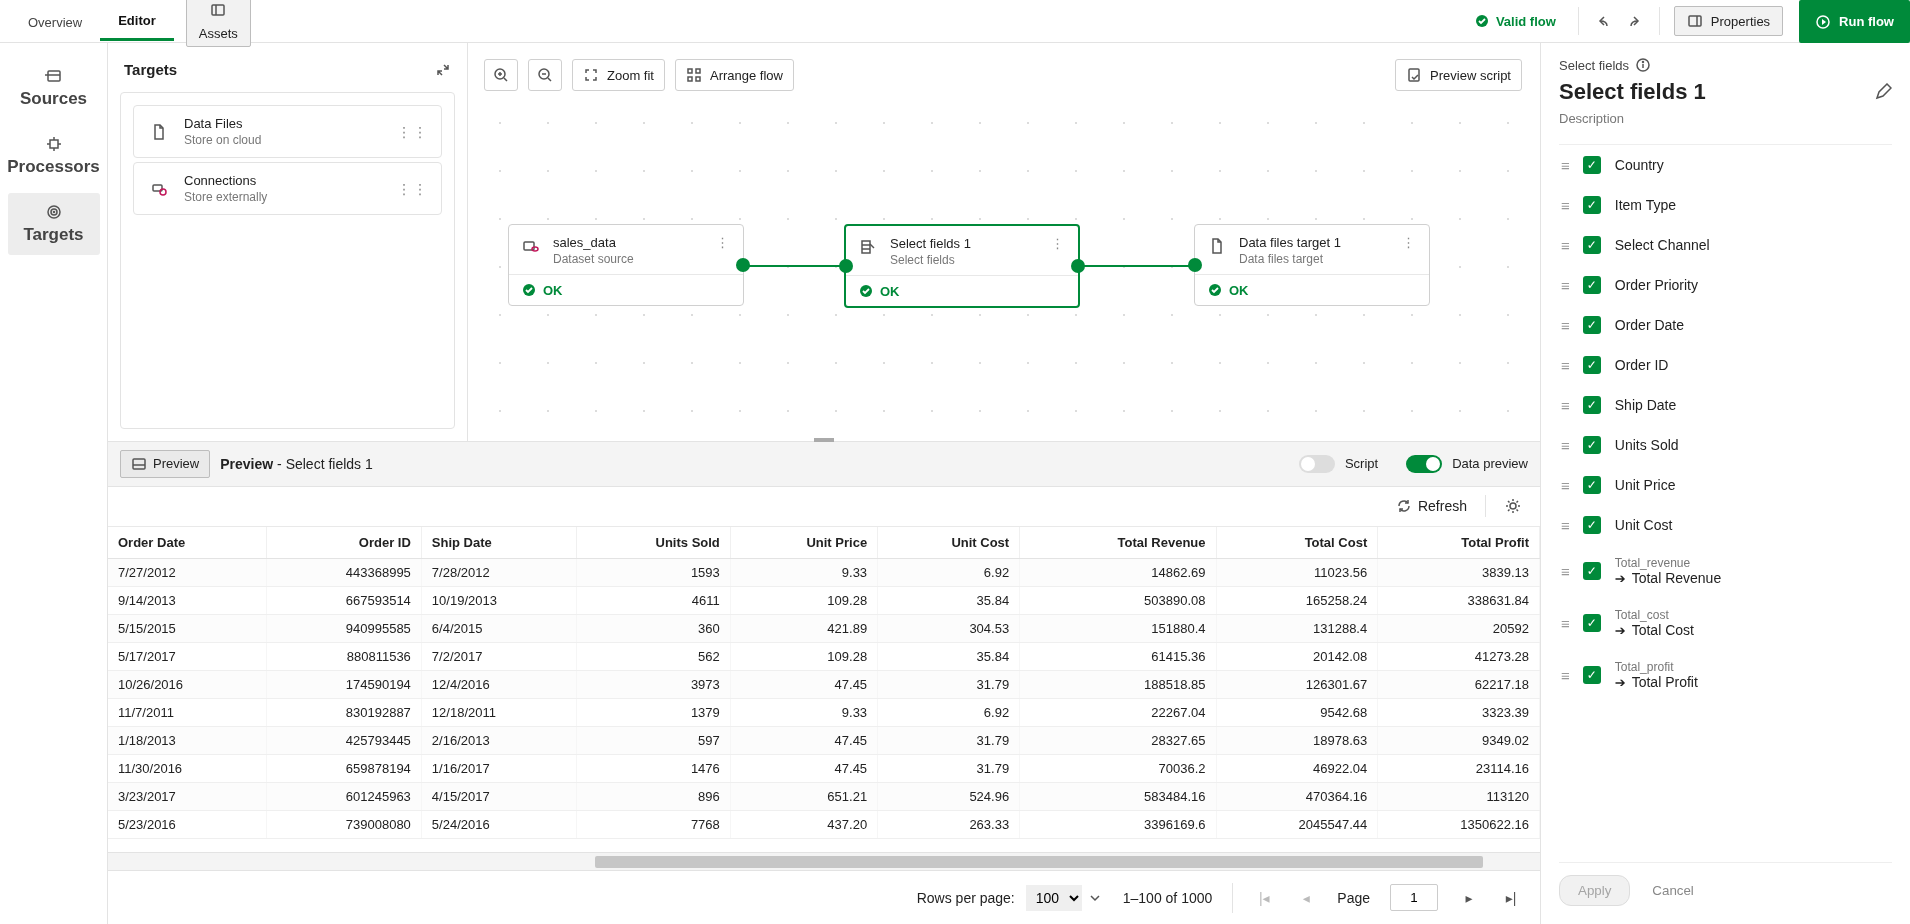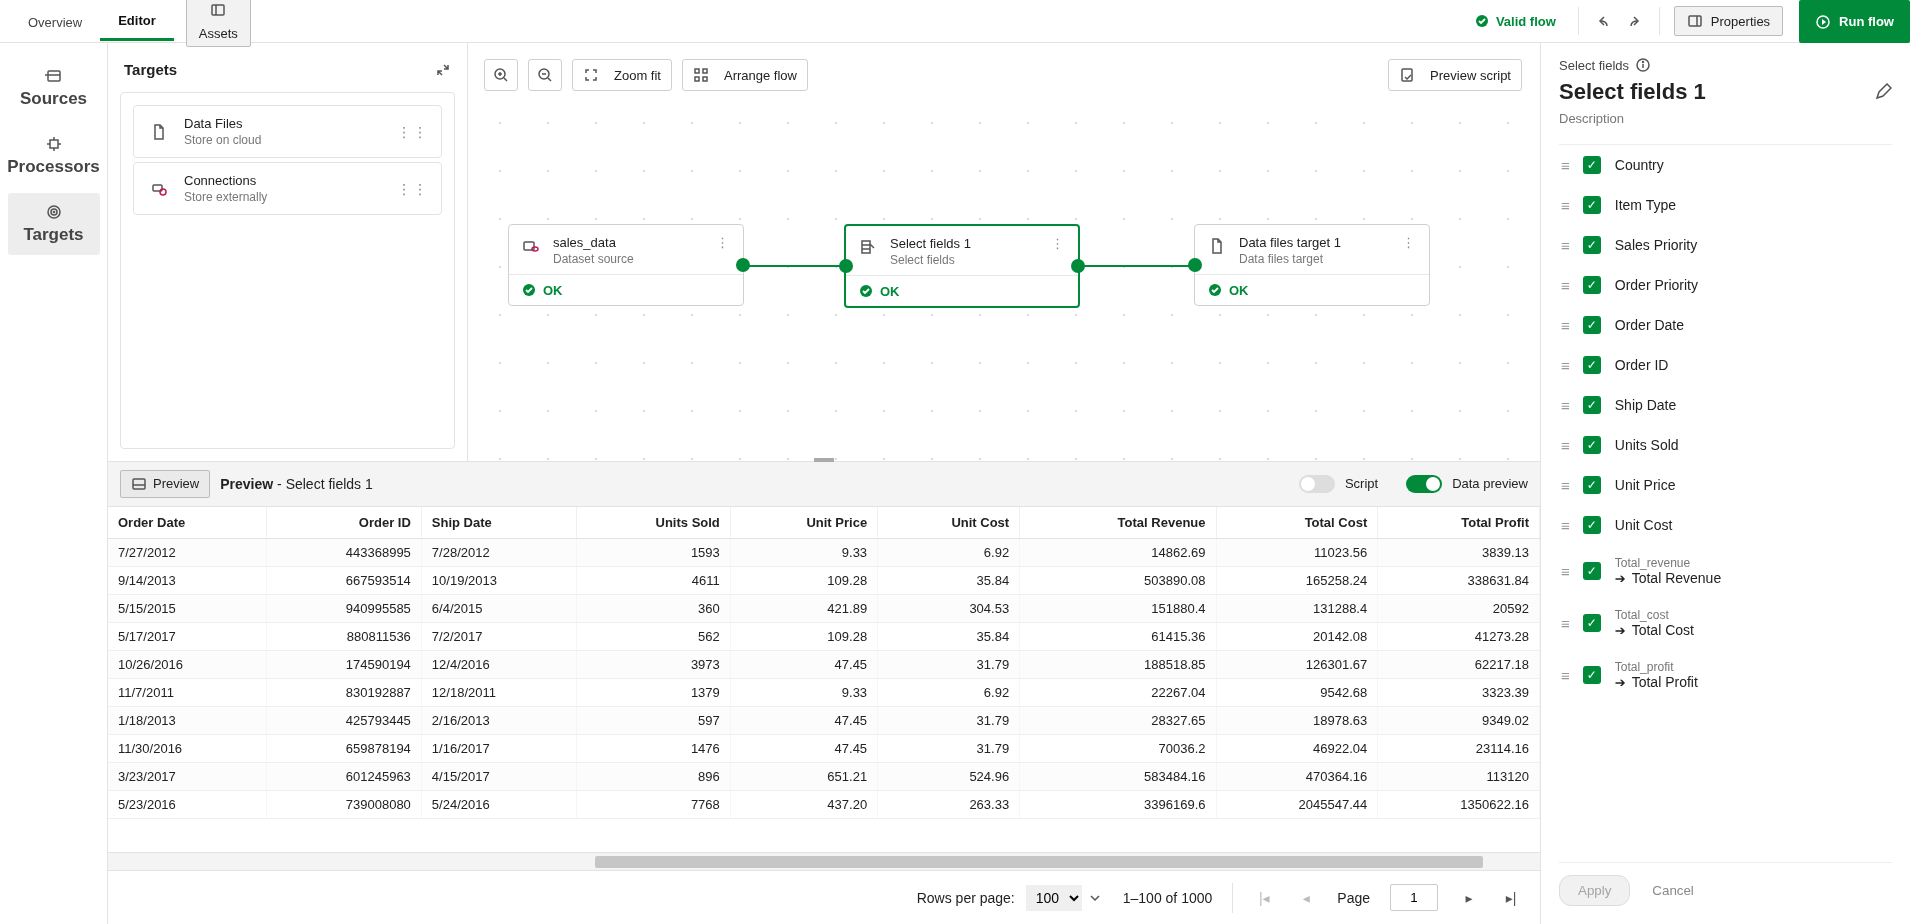--- a/index.html
+++ b/index.html
@@ -35,21 +35,21 @@
   .targets-body { border: 1px solid #e3e3e3; border-radius: 4px; padding: 12px; display: flex; flex-direction: column; gap: 4px; flex:1;}
   .tcard { border: 1px solid #e3e3e3; border-radius: 4px; padding: 10px 12px; display: flex; align-items: center; gap: 12px; }
   .tcard .ico { width: 26px; display:flex; justify-content:center; }
   .tcard .txt { flex: 1; }
   .tcard .txt .l1 { font-weight: 500; }
   .tcard .txt .l2 { font-size: 12px; color: #777; margin-top: 2px; }
   .tcard .drag { color: #888; font-size: 14px; letter-spacing: 2px; }
 
   .canvas { flex: 1; position: relative; background-image: radial-gradient(#dcdcdc 1px, transparent 1px); background-size: 48px 48px; background-position: 8px 8px; padding: 16px; display:flex; flex-direction:column; min-width:0;}
   .canvas-toolbar { background:#fff; display: flex; align-items: center; gap: 10px; padding:0 2px 0 0;}
-  .ctbtn { border: 1px solid #d0d0d0; background: #fff; border-radius: 3px; padding: 7px 10px; display: inline-flex; align-items: center; gap: 15px; cursor: pointer; font-size: 13px; }
+  .ctbtn { border: 1px solid #d0d0d0; background: #fff; border-radius: 3px; padding: 7px 10px; display: inline-flex; align-items: center; gap: 8px; cursor: pointer; font-size: 13px; }
   .ctbtn.icon-only { padding: 7px; width:34px; justify-content:center;}
   .canvas-toolbar .spacer { flex: 1; }
 
   .flow-area { position: relative; flex: 1; }
   .node { position: absolute; width: 236px; background: #fff; border: 1px solid #d0d0d0; border-radius: 4px; }
   .node.active { border: 2px solid #008a3a; }
   .node .nhead { display: flex; align-items: flex-start; gap: 10px; padding: 10px 10px 8px 10px; }
   .node .nhead .nico { width: 24px; display:flex; justify-content:center; padding-top:2px; }
   .node .nhead .ntxt { flex: 1; }
   .node .nhead .ntxt .nl1 { font-weight: 500; }
@@ -377,20 +377,34 @@
       <span class="toggle off">
           <span class="knob"></span>
         </span>
       <span style="margin-right:18px;">Script</span>
       <span class="toggle on">
           <span class="knob"></span>
         </span>
       <span>Data preview</span>
     </div>
 
+    <div class="refreshrow">
+      <span class="rlink">
+          <svg class="svg" viewBox="0 0 16 16">
+            <path d="M3 8a5 5 0 0 1 9-3M13 8a5 5 0 0 1-9 3"></path>
+            <path d="M12 2v3h-3M4 14v-3h3"></path>
+          </svg>
+          <span>Refresh</span>
+        </span>
+      <div style="width:1px;height:22px;background:#e3e3e3;"></div>
+      <svg class="svg lg" viewBox="0 0 18 18" style="cursor:pointer;">
+          <circle cx="9" cy="9" r="3"></circle>
+          <path d="M9 2v2M9 14v2M2 9h2M14 9h2M4 4l1.5 1.5M12.5 12.5L14 14M14 4l-1.5 1.5M5.5 12.5L4 14"></path>
+        </svg>
+    </div>
 
     <div class="tablewrap" style="position:relative;">
       <div class="table-scroll">
         <table class="datatable" id="datatable">
             <thead>
               <tr>
                 <th>Order Date</th>
                 <th class="num">Order ID</th>
                 <th>Ship Date</th>
                 <th class="num">Units Sold</th>
@@ -564,21 +578,21 @@
           <span class="flabel">Country</span>
         </div>
         <div class="fitem">
           <span class="draghandle2">≡</span>
           <span class="cbx">✓</span>
           <span class="flabel">Item Type</span>
         </div>
         <div class="fitem">
           <span class="draghandle2">≡</span>
           <span class="cbx">✓</span>
-          <span class="flabel">Sales Priority</span>
+          <span class="flabel">Select Channel</span>
         </div>
         <div class="fitem">
           <span class="draghandle2">≡</span>
           <span class="cbx">✓</span>
           <span class="flabel">Order Priority</span>
         </div>
         <div class="fitem">
           <span class="draghandle2">≡</span>
           <span class="cbx">✓</span>
           <span class="flabel">Order Date</span>

